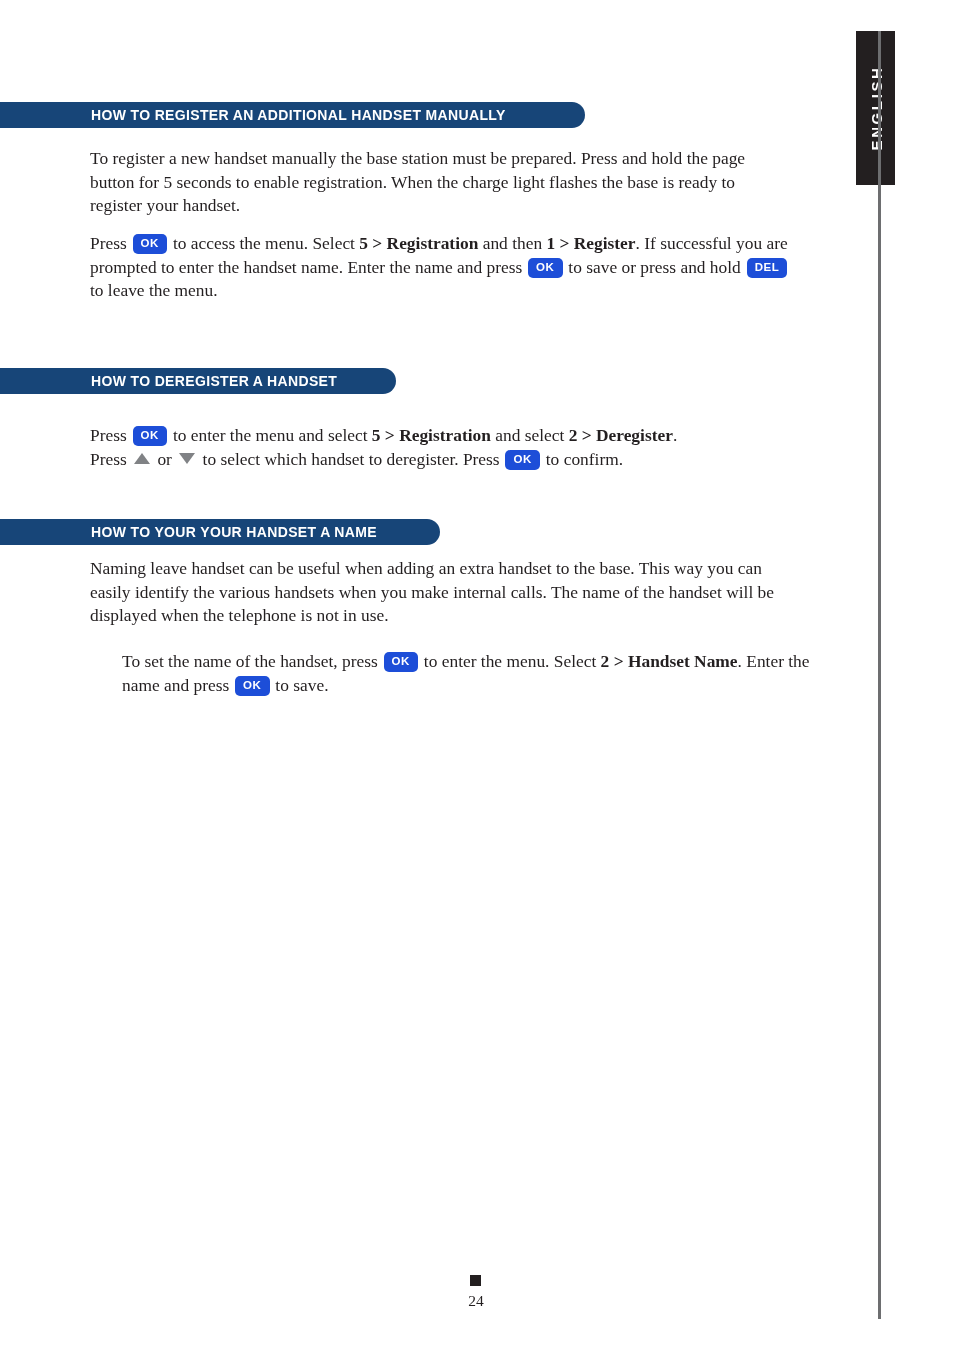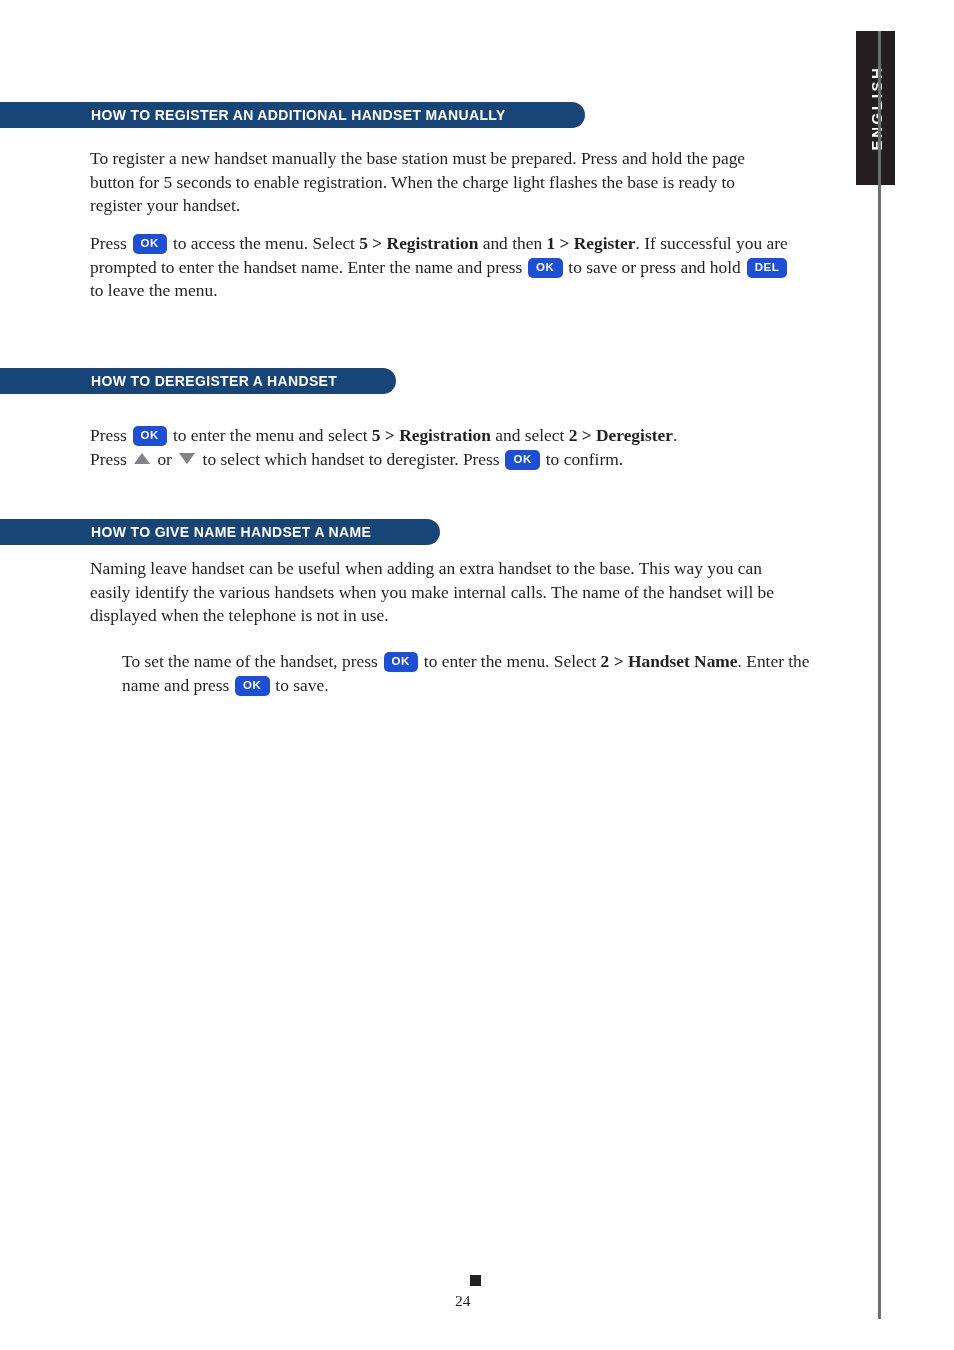--- a/index.html
+++ b/index.html
@@ -125,21 +125,21 @@
     top: 1275px;
     width: 11px;
     height: 11px;
     background: #231f20;
   }
   #page-number {
     position: absolute;
     left: 455px;
     top: 1292px;
     width: 42px;
-    text-align: left;
+    text-align: center;
     font-size: 15.5px;
     color: #231f20;
   }
   #footer-section {
     position: absolute;
     left: 681px;
     top: 1374px;
     font-family: "Liberation Sans", "DejaVu Sans", sans-serif;
     font-weight: bold;
     font-size: 9.3px;
@@ -162,20 +162,20 @@
 </div>
 <div class="para" id="register-p1" style="top:147px;width:690px;">To register a new handset manually the base station must be prepared. Press and hold the page button for 5 seconds to enable registration. When the charge light flashes the base is ready to register your handset.</div>
 <div class="para" id="register-p2" style="top:232px;width:712px;">Press <span class="key">OK</span> to access the menu. Select <b>5 &gt; Registration</b> and then <b>1 &gt; Register</b>. If successful you are prompted to enter the handset name. Enter the name and press <span class="key">OK</span> to save or press and hold <span class="key">DEL</span> to leave the menu.</div>
 
 <div class="section-bar" style="top:368px;width:396px;align-items:center;">
   <span class="bar-text">HOW TO DEREGISTER A HANDSET</span>
 </div>
 <div class="para" id="deregister-p1" style="top:424px;width:712px;">Press <span class="key">OK</span> to enter the menu and select <b>5 &gt; Registration</b> and select <b>2 &gt; Deregister</b>.<br>Press <span class="arrow arrow-up"></span> or <span class="arrow arrow-down"></span> to select which handset to deregister. Press <span class="key">OK</span> to confirm.</div>
 
 <div class="section-bar" style="top:519px;width:440px;">
-  <span class="bar-text">HOW TO GIVE NAME HANDSET A NAME</span>
+  <span class="bar-text">HOW TO YOUR YOUR HANDSET A NAME</span>
 </div>
 <div class="para" id="name-p1" style="top:557px;width:706px;">Naming leave handset can be useful when adding an extra handset to the base. This way you can easily identify the various handsets when you make internal calls. The name of the handset will be displayed when the telephone is not in use.</div>
 <div class="para" id="name-p2" style="top:650px;width:690px;margin-left:32px;">To set the name of the handset, press <span class="key">OK</span> to enter the menu. Select <b>2 &gt; Handset Name</b>. Enter the name and press <span class="key">OK</span> to save.</div>
 
 <div id="footer-square"></div>
 <div id="page-number">24</div>
 <div id="footer-section">MULTIPLE HANDSETS FEATURES</div>
 
 </body></html>

